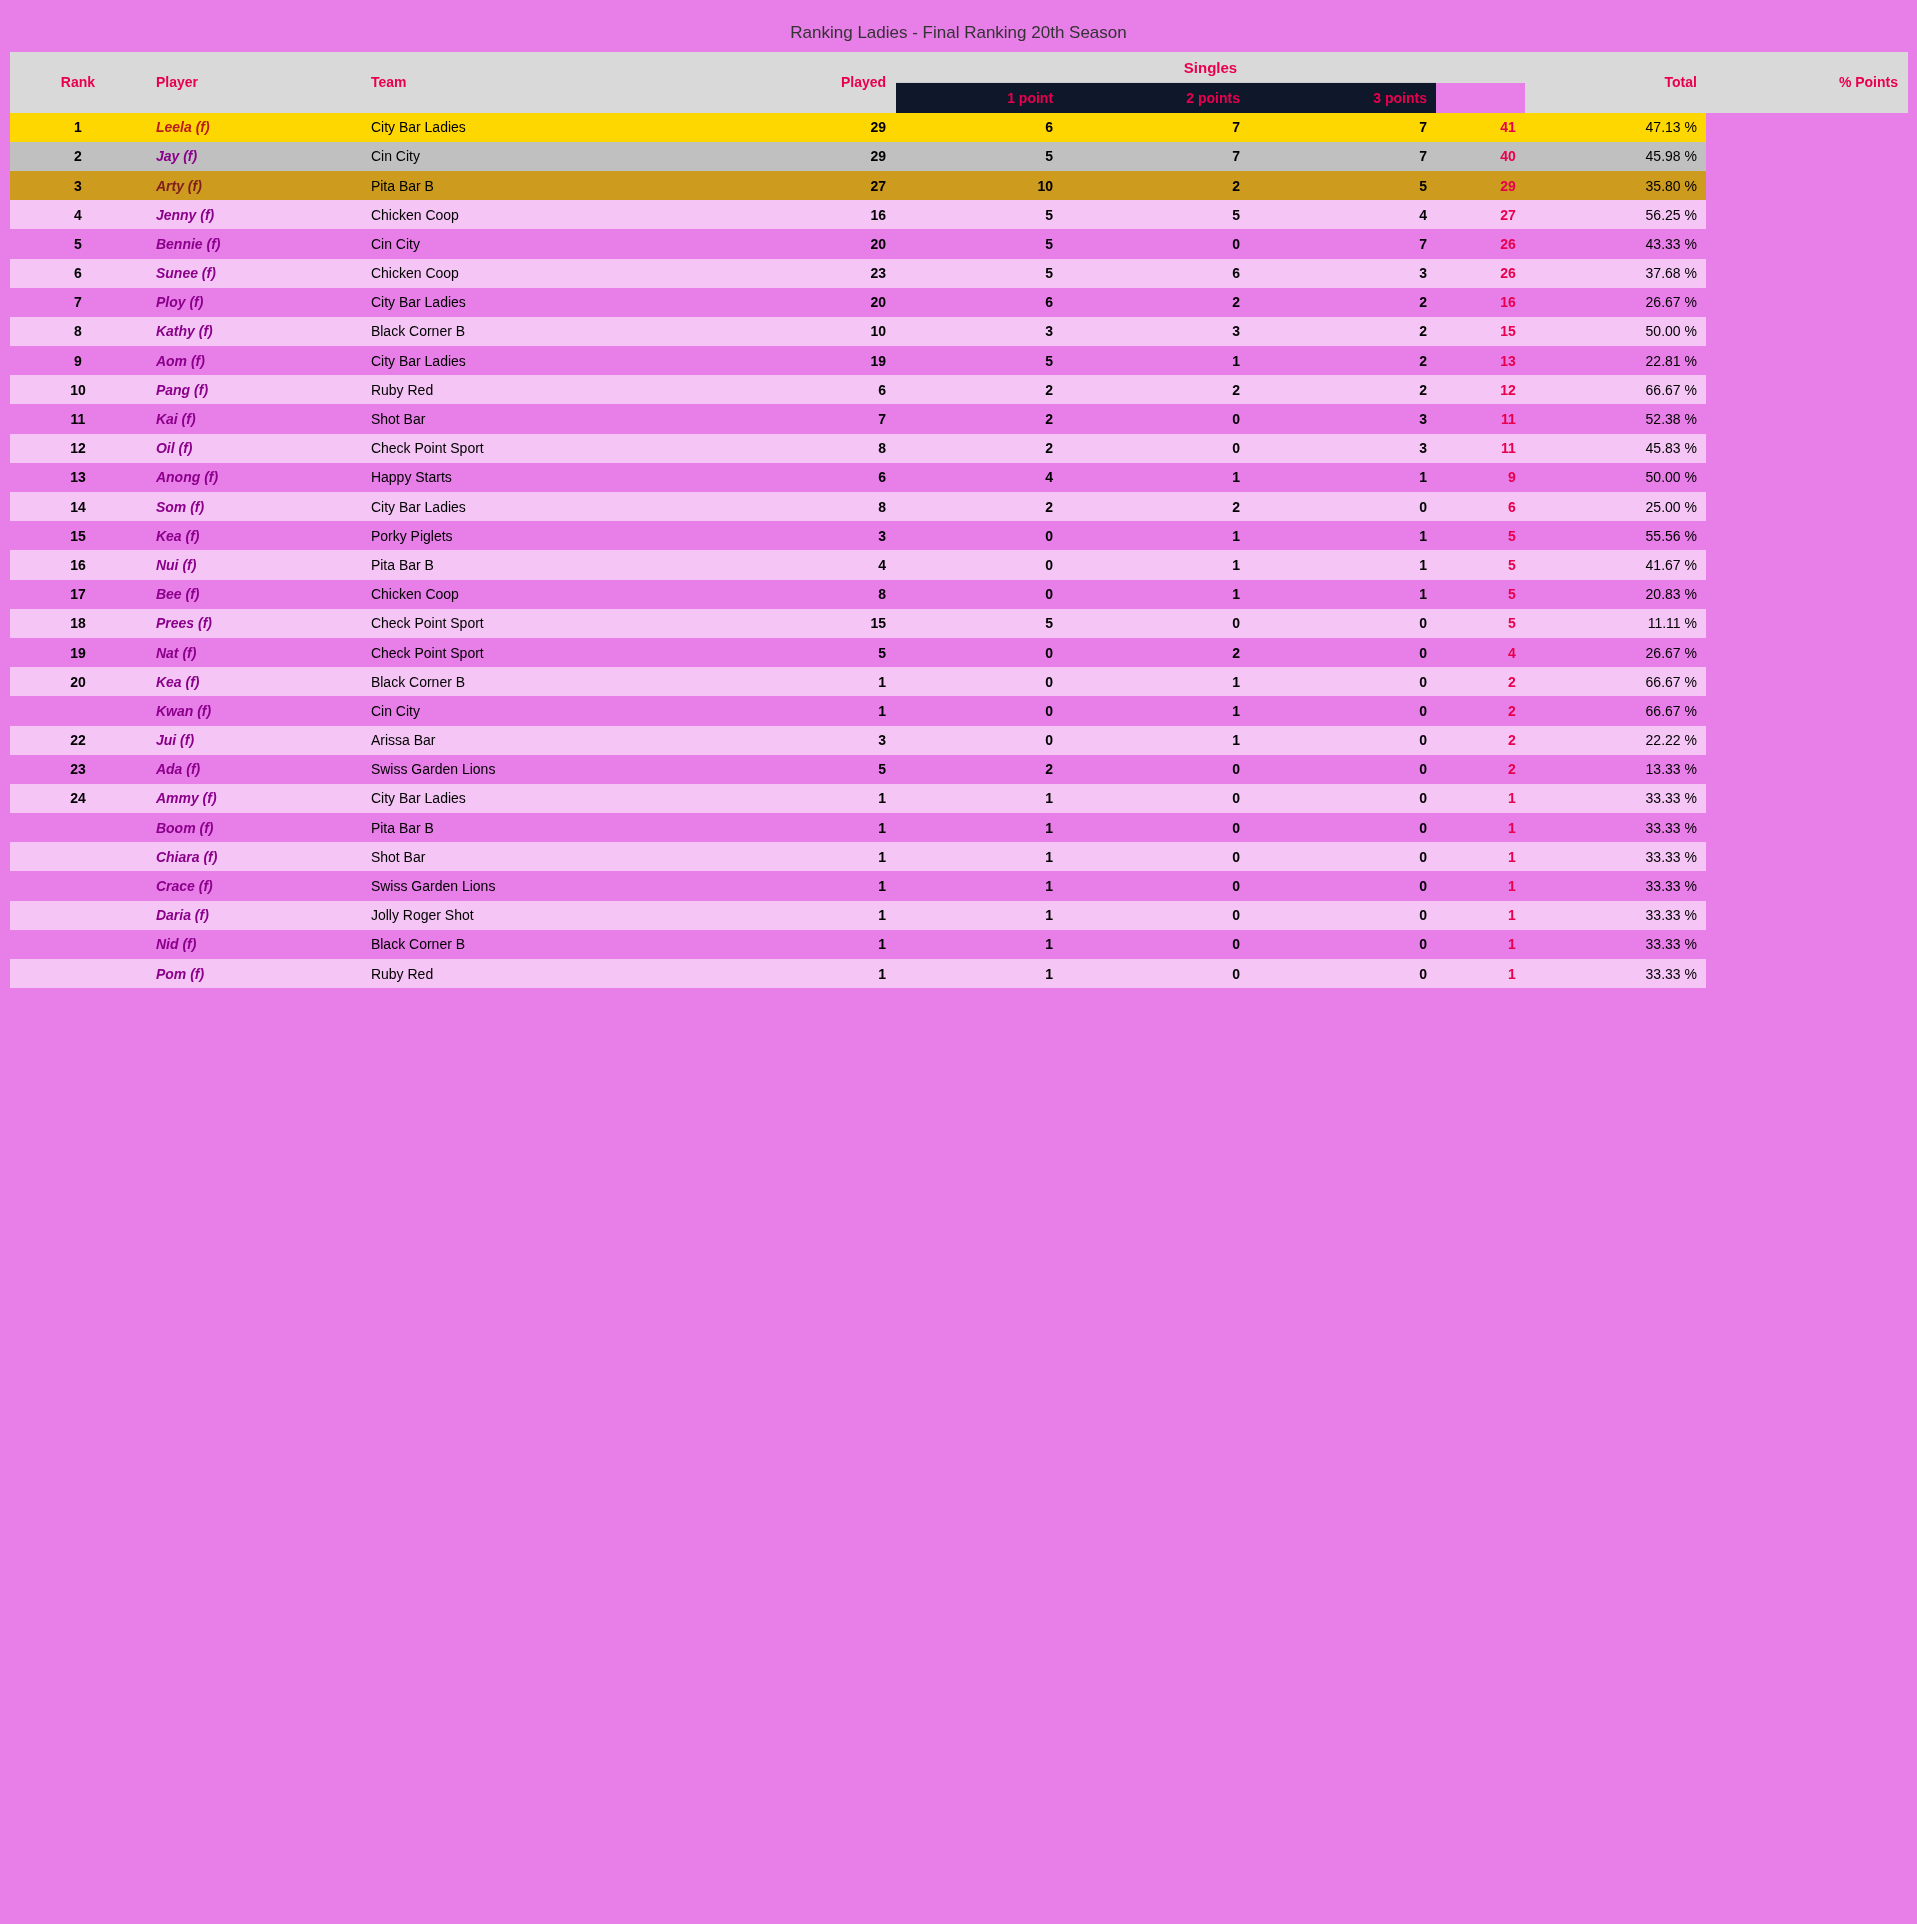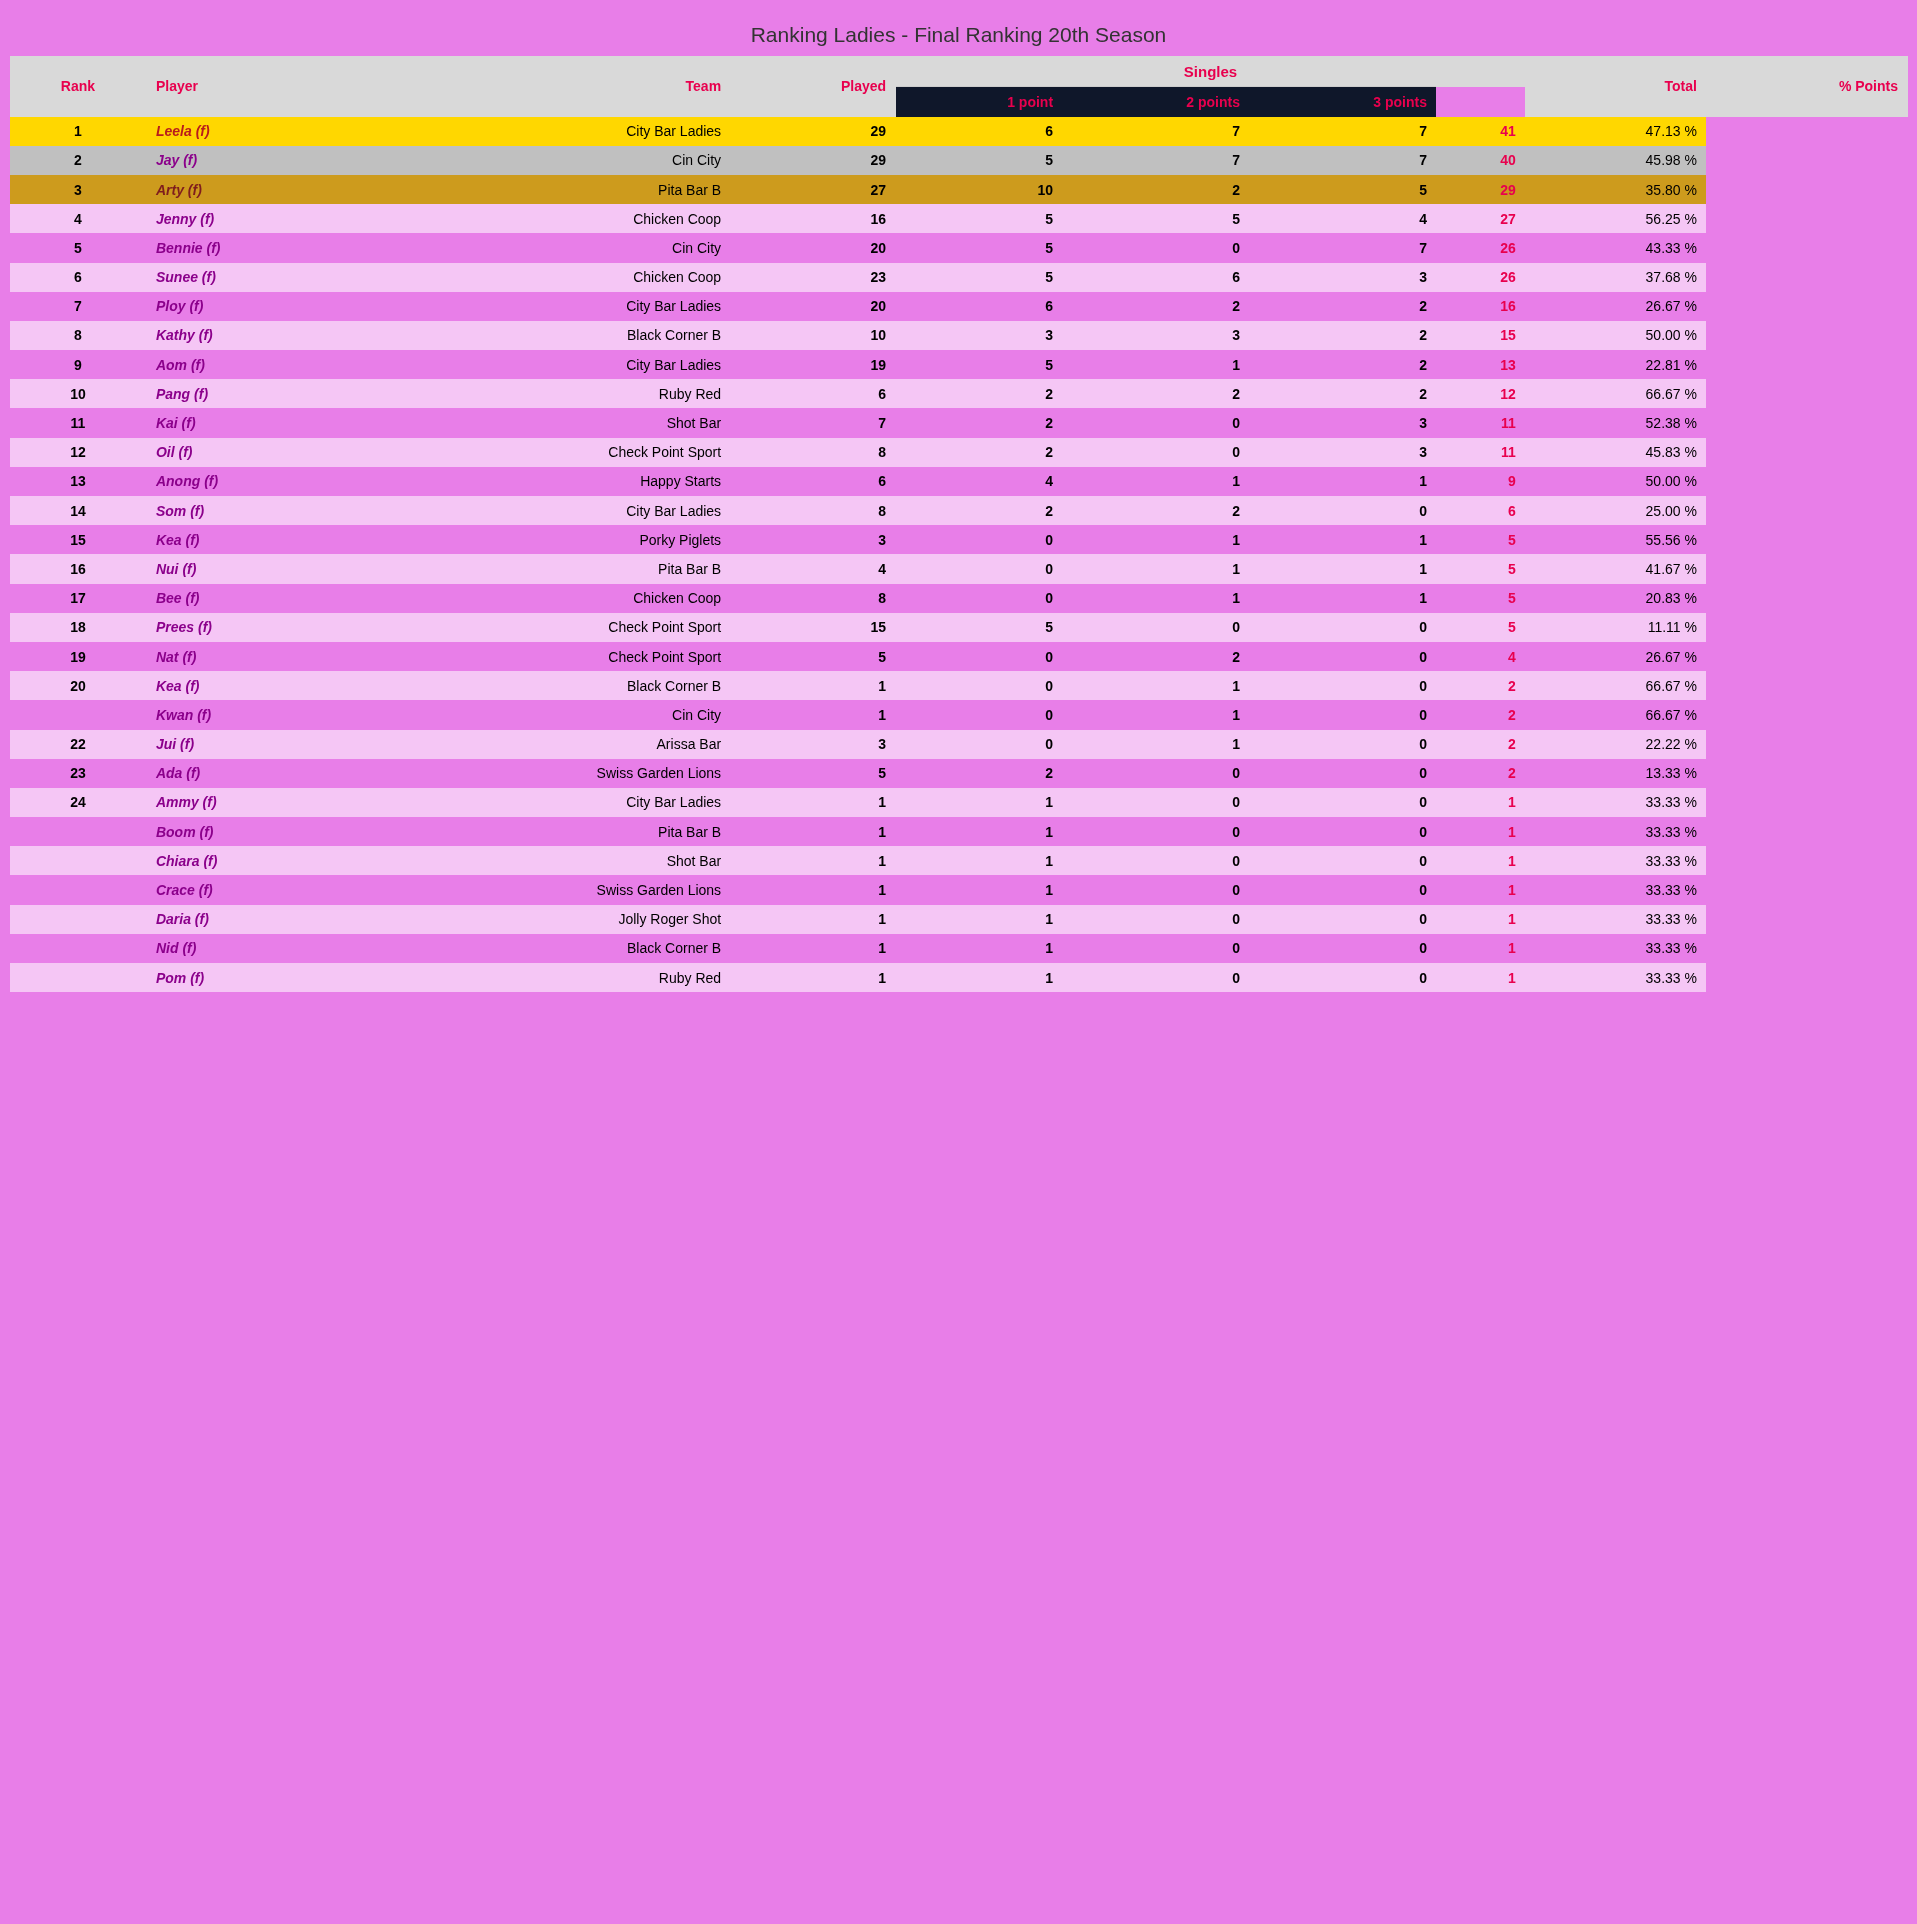--- a/index.html
+++ b/index.html
@@ -3,21 +3,21 @@
   <meta charset="utf-8">
   <style>
     * { box-sizing: border-box; margin: 0; padding: 0; }
     body {
       background-color: #e87ee8;
       font-family: Arial, sans-serif;
       padding: 9.5px;
     }
     .page-title {
       text-align: center;
-      font-size: 21px;
+      font-size: 17px;
       color: #333;
       padding: 13.2px 0 9.5px 0;
       background-color: #e87ee8;
     }
     table {
       width: 100%;
       border-collapse: collapse;
       background-color: #e87ee8;
     }
     th, td {
@@ -27,21 +27,21 @@
     }
     th {
       color: #e8004e;
       font-weight: bold;
       background-color: #d9d9d9;
     }
     th.player-col, td.player-col {
       text-align: left;
     }
     th.team-col, td.team-col {
-      text-align: right;
+      text-align: left;
     }
     th.rank-col, td.rank-col {
       text-align: center;
     }
     .singles-header {
       text-align: center;
       color: #e8004e;
       font-weight: bold;
       font-size: 15px;
       background-color: #d9d9d9;

